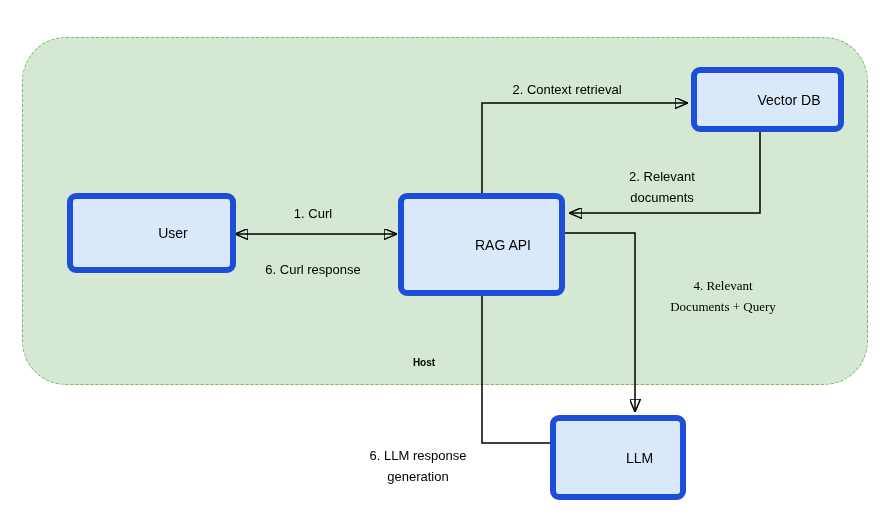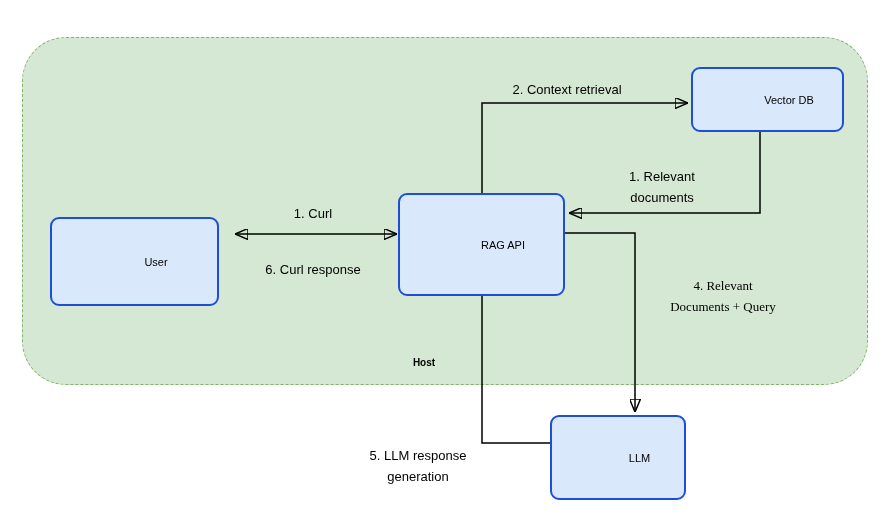--- a/index.html
+++ b/index.html
@@ -34,31 +34,31 @@
     top: 357px;
     transform: translateX(-50%);
     font-size: 10px;
     font-weight: bold;
     white-space: nowrap;
   }
   
   .node {
     position: absolute;
     background: #dae8fc;
-    border: 2px solid #1d4ed8;
+    border: 6px solid #1d4ed8;
     border-radius: 9px;
     box-sizing: border-box;
     display: flex;
     align-items: center;
     justify-content: center;
-    font-size: 11px;
+    font-size: 14px;
     text-align: center;
     padding-left: 43px;
   }
-  #node-user      { left: 50px;  top: 193px; width: 169px; height: 89px; margin-top: 24px; }
+  #node-user      { left: 67px;  top: 193px; width: 169px; height: 80px; }
   #node-rag-api   { left: 398px; top: 193px; width: 167px; height: 103px; }
   #node-vector-db { left: 691px; top: 67px;  width: 153px; height: 65px; }
   #node-llm       { left: 550px; top: 415px; width: 136px; height: 85px; }
   
   .edge-label {
     position: absolute;
     transform: translateX(-50%);
     font-size: 13px;
     line-height: 21px;
     text-align: center;
@@ -112,22 +112,22 @@
   <div class="node" id="node-vector-db">
     <span>Vector DB</span>
   </div>
   <div class="node" id="node-llm">
     <span>LLM</span>
   </div>
 
   <div class="edge-label" id="lbl-curl">1. Curl</div>
   <div class="edge-label" id="lbl-curl-response">6. Curl response</div>
   <div class="edge-label" id="lbl-context">2. Context retrieval</div>
-  <div class="edge-label" id="lbl-rel-docs">1. Relevant
+  <div class="edge-label" id="lbl-rel-docs">2. Relevant
 documents</div>
   <div class="edge-label" id="lbl-rel-docs-query">4. Relevant
 Documents + Query</div>
-  <div class="edge-label" id="lbl-llm-resp">5. LLM response
+  <div class="edge-label" id="lbl-llm-resp">6. LLM response
 generation</div>
 
   <div class="host-label">Host</div>
 
 </div>
 
 </body></html>

